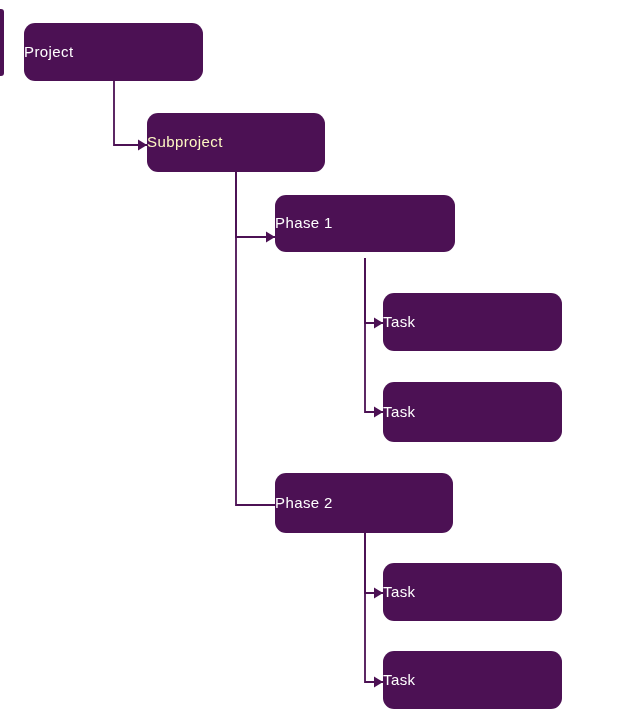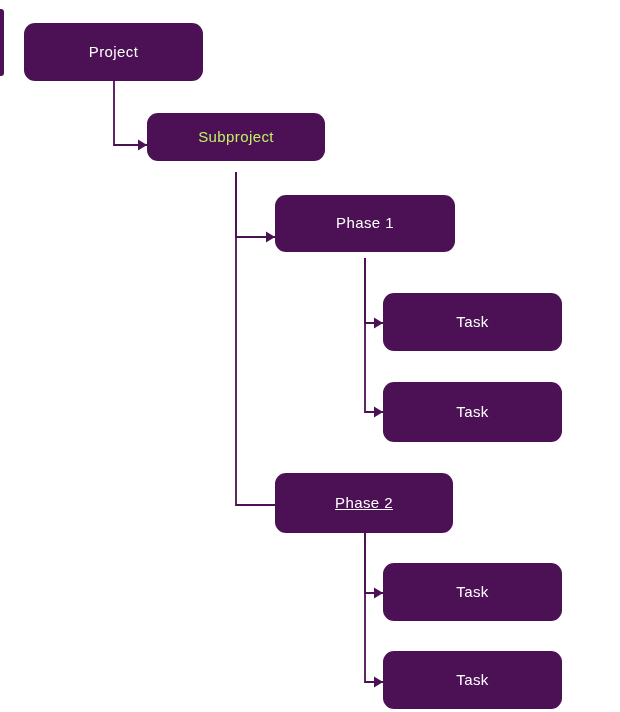--- a/index.html
+++ b/index.html
@@ -20,21 +20,20 @@
     position: absolute;
     left: 0;
     top: 0;
     pointer-events: none;
   }
   .node {
     position: absolute;
     border-radius: 11px;
     display: flex;
     align-items: center;
-    justify-content: center;
     box-sizing: border-box;
   }
   .node-label {
     font-size: 15px;
     letter-spacing: 0.4px;
     white-space: nowrap;
     transform: translateY(-1px);
   }
   .clipped-node {
     position: absolute;
@@ -59,33 +58,33 @@
       <polyline points="365,258 365,412 383,412" fill="none" stroke="#4c1154" stroke-width="1.8" marker-end="url(#arrowhead)"></polyline>
       <polyline points="365,533 365,593 383,593" fill="none" stroke="#4c1154" stroke-width="1.8" marker-end="url(#arrowhead)"></polyline>
       <polyline points="365,533 365,682 383,682" fill="none" stroke="#4c1154" stroke-width="1.8" marker-end="url(#arrowhead)"></polyline>
     </svg>
 
   <div class="clipped-node" style="left: 0px; top: 9px; width: 4px; height: 67px; background: rgb(76, 17, 84);"></div>
 
   <div class="node" style="left: 24px; top: 23px; width: 179px; height: 58px; background: rgb(76, 17, 84); color: rgb(255, 255, 255);">
     <span class="node-label">Project</span>
   </div>
-  <div class="node" style="left: 147px; top: 113px; width: 178px; height: 48px; background: rgb(76, 17, 84); color: #bef264;">
+  <div class="node" style="left: 147px; top: 113px; width: 178px; height: 59px; background: rgb(76, 17, 84); color: #fef9c3;">
     <span class="node-label">Subproject</span>
   </div>
   <div class="node" style="left: 275px; top: 195px; width: 180px; height: 57px; background: rgb(76, 17, 84); color: rgb(255, 255, 255);">
     <span class="node-label">Phase 1</span>
   </div>
   <div class="node" style="left: 383px; top: 293px; width: 179px; height: 58px; background: rgb(76, 17, 84); color: rgb(255, 255, 255);">
     <span class="node-label">Task</span>
   </div>
   <div class="node" style="left: 383px; top: 382px; width: 179px; height: 60px; background: rgb(76, 17, 84); color: rgb(255, 255, 255);">
     <span class="node-label">Task</span>
   </div>
-  <div class="node" style="left: 275px; top: 473px; width: 178px; height: 60px; background: rgb(76, 17, 84); color: rgb(255, 255, 255); text-decoration: underline;">
+  <div class="node" style="left: 275px; top: 473px; width: 178px; height: 60px; background: rgb(76, 17, 84); color: rgb(255, 255, 255);">
     <span class="node-label">Phase 2</span>
   </div>
   <div class="node" style="left: 383px; top: 563px; width: 179px; height: 58px; background: rgb(76, 17, 84); color: rgb(255, 255, 255);">
     <span class="node-label">Task</span>
   </div>
   <div class="node" style="left: 383px; top: 651px; width: 179px; height: 58px; background: rgb(76, 17, 84); color: rgb(255, 255, 255);">
     <span class="node-label">Task</span>
   </div>
 
 </div>

